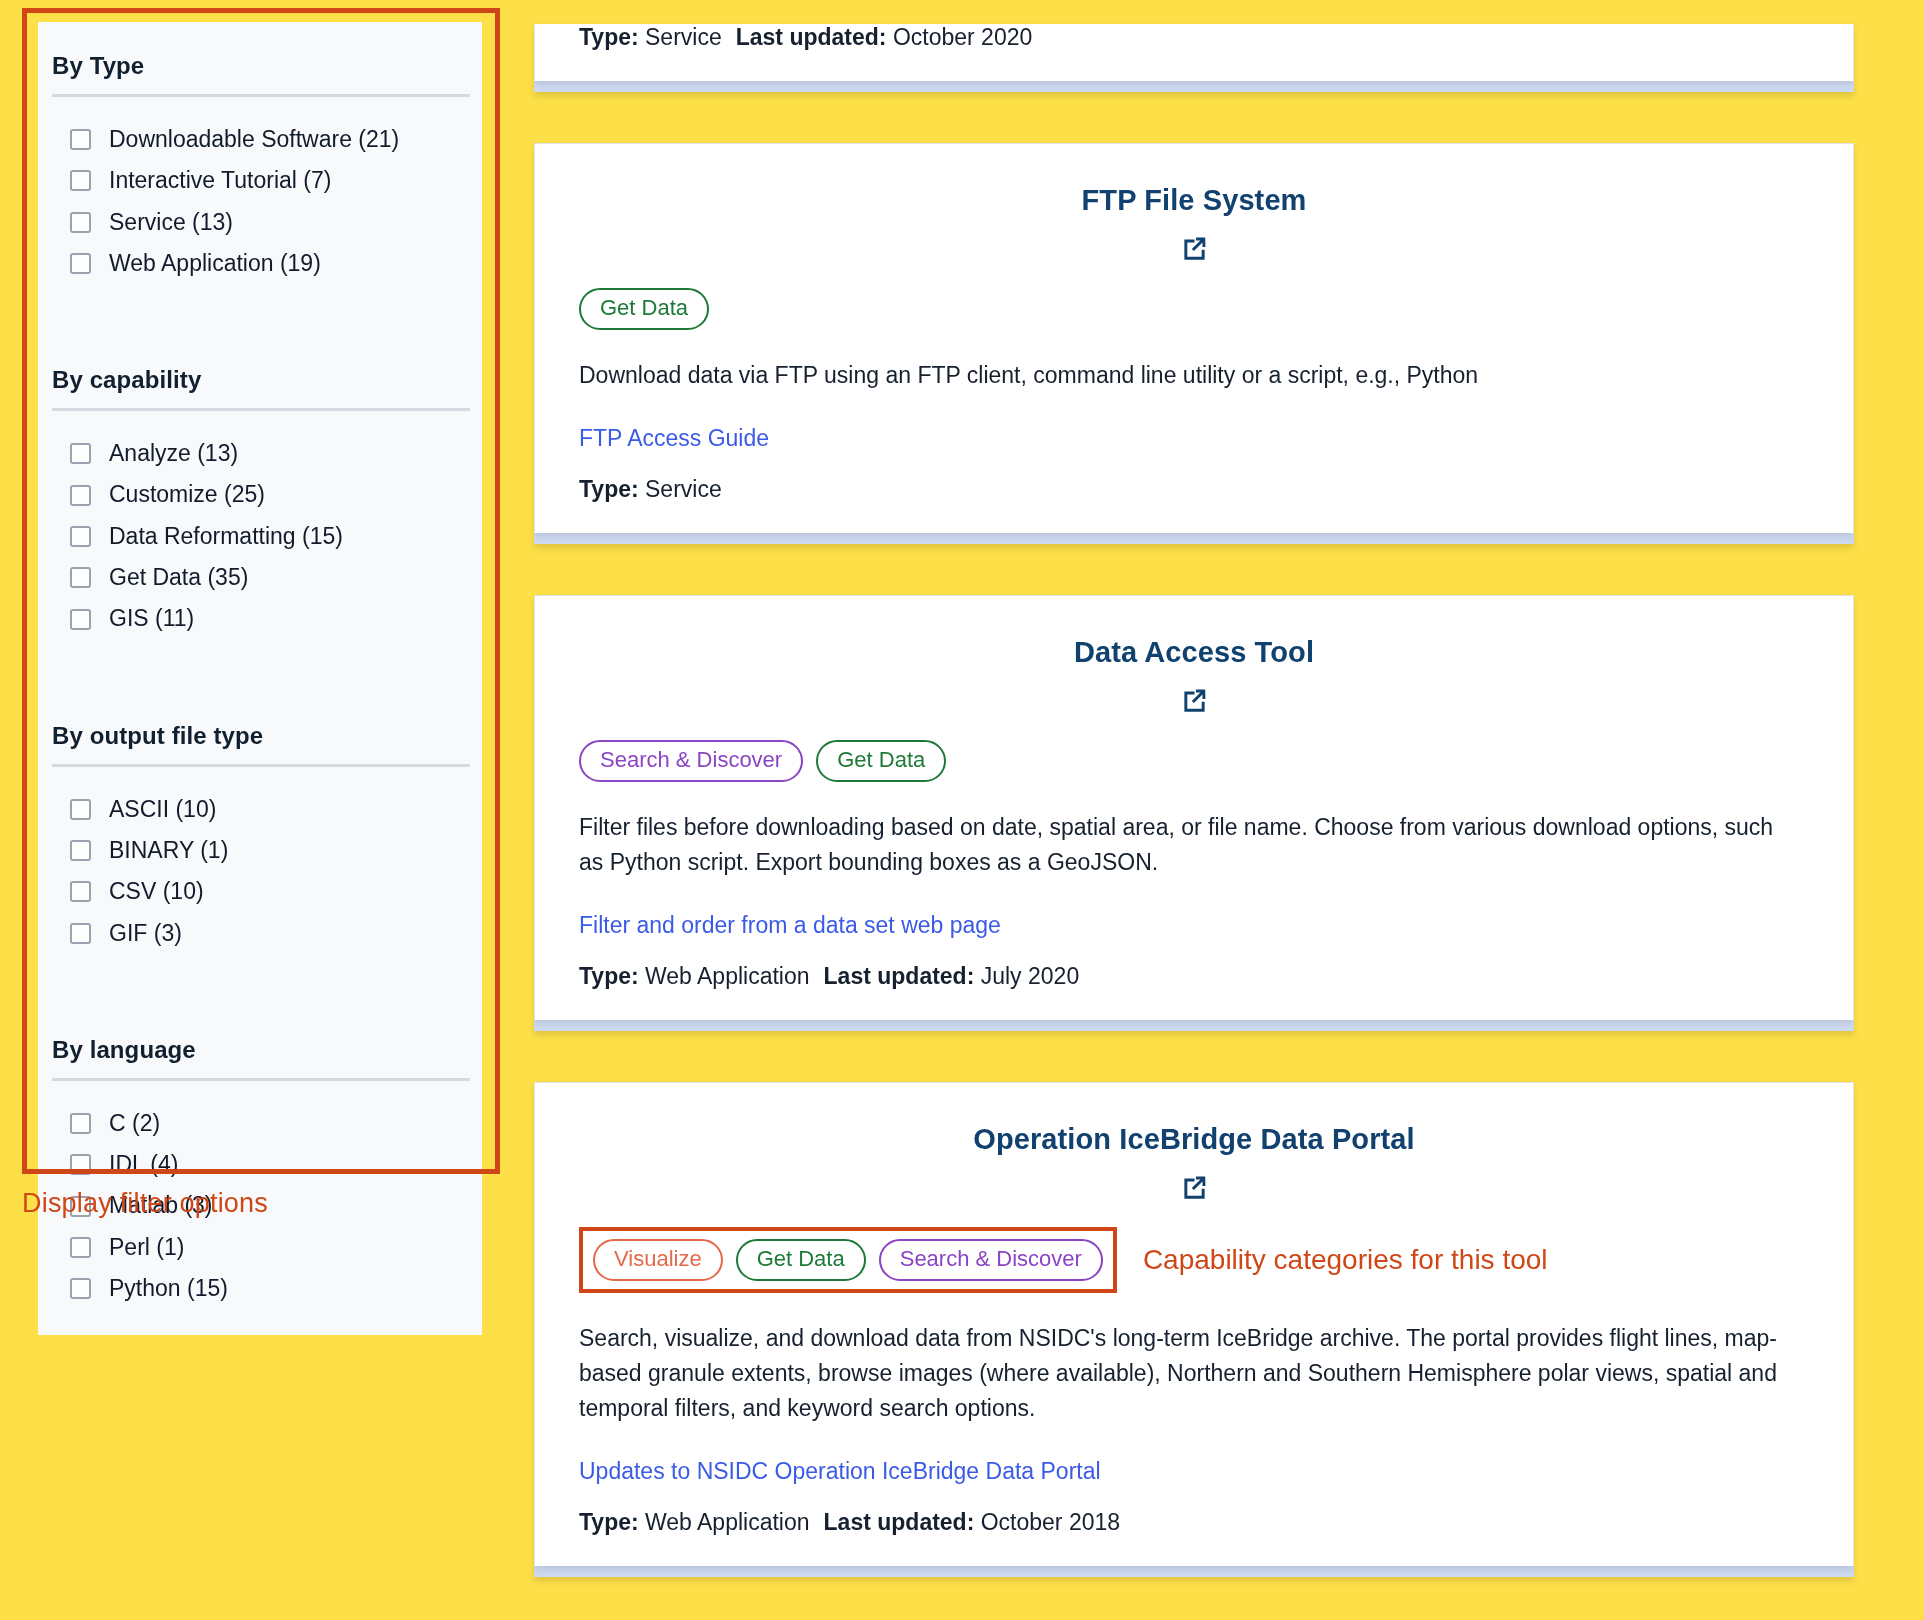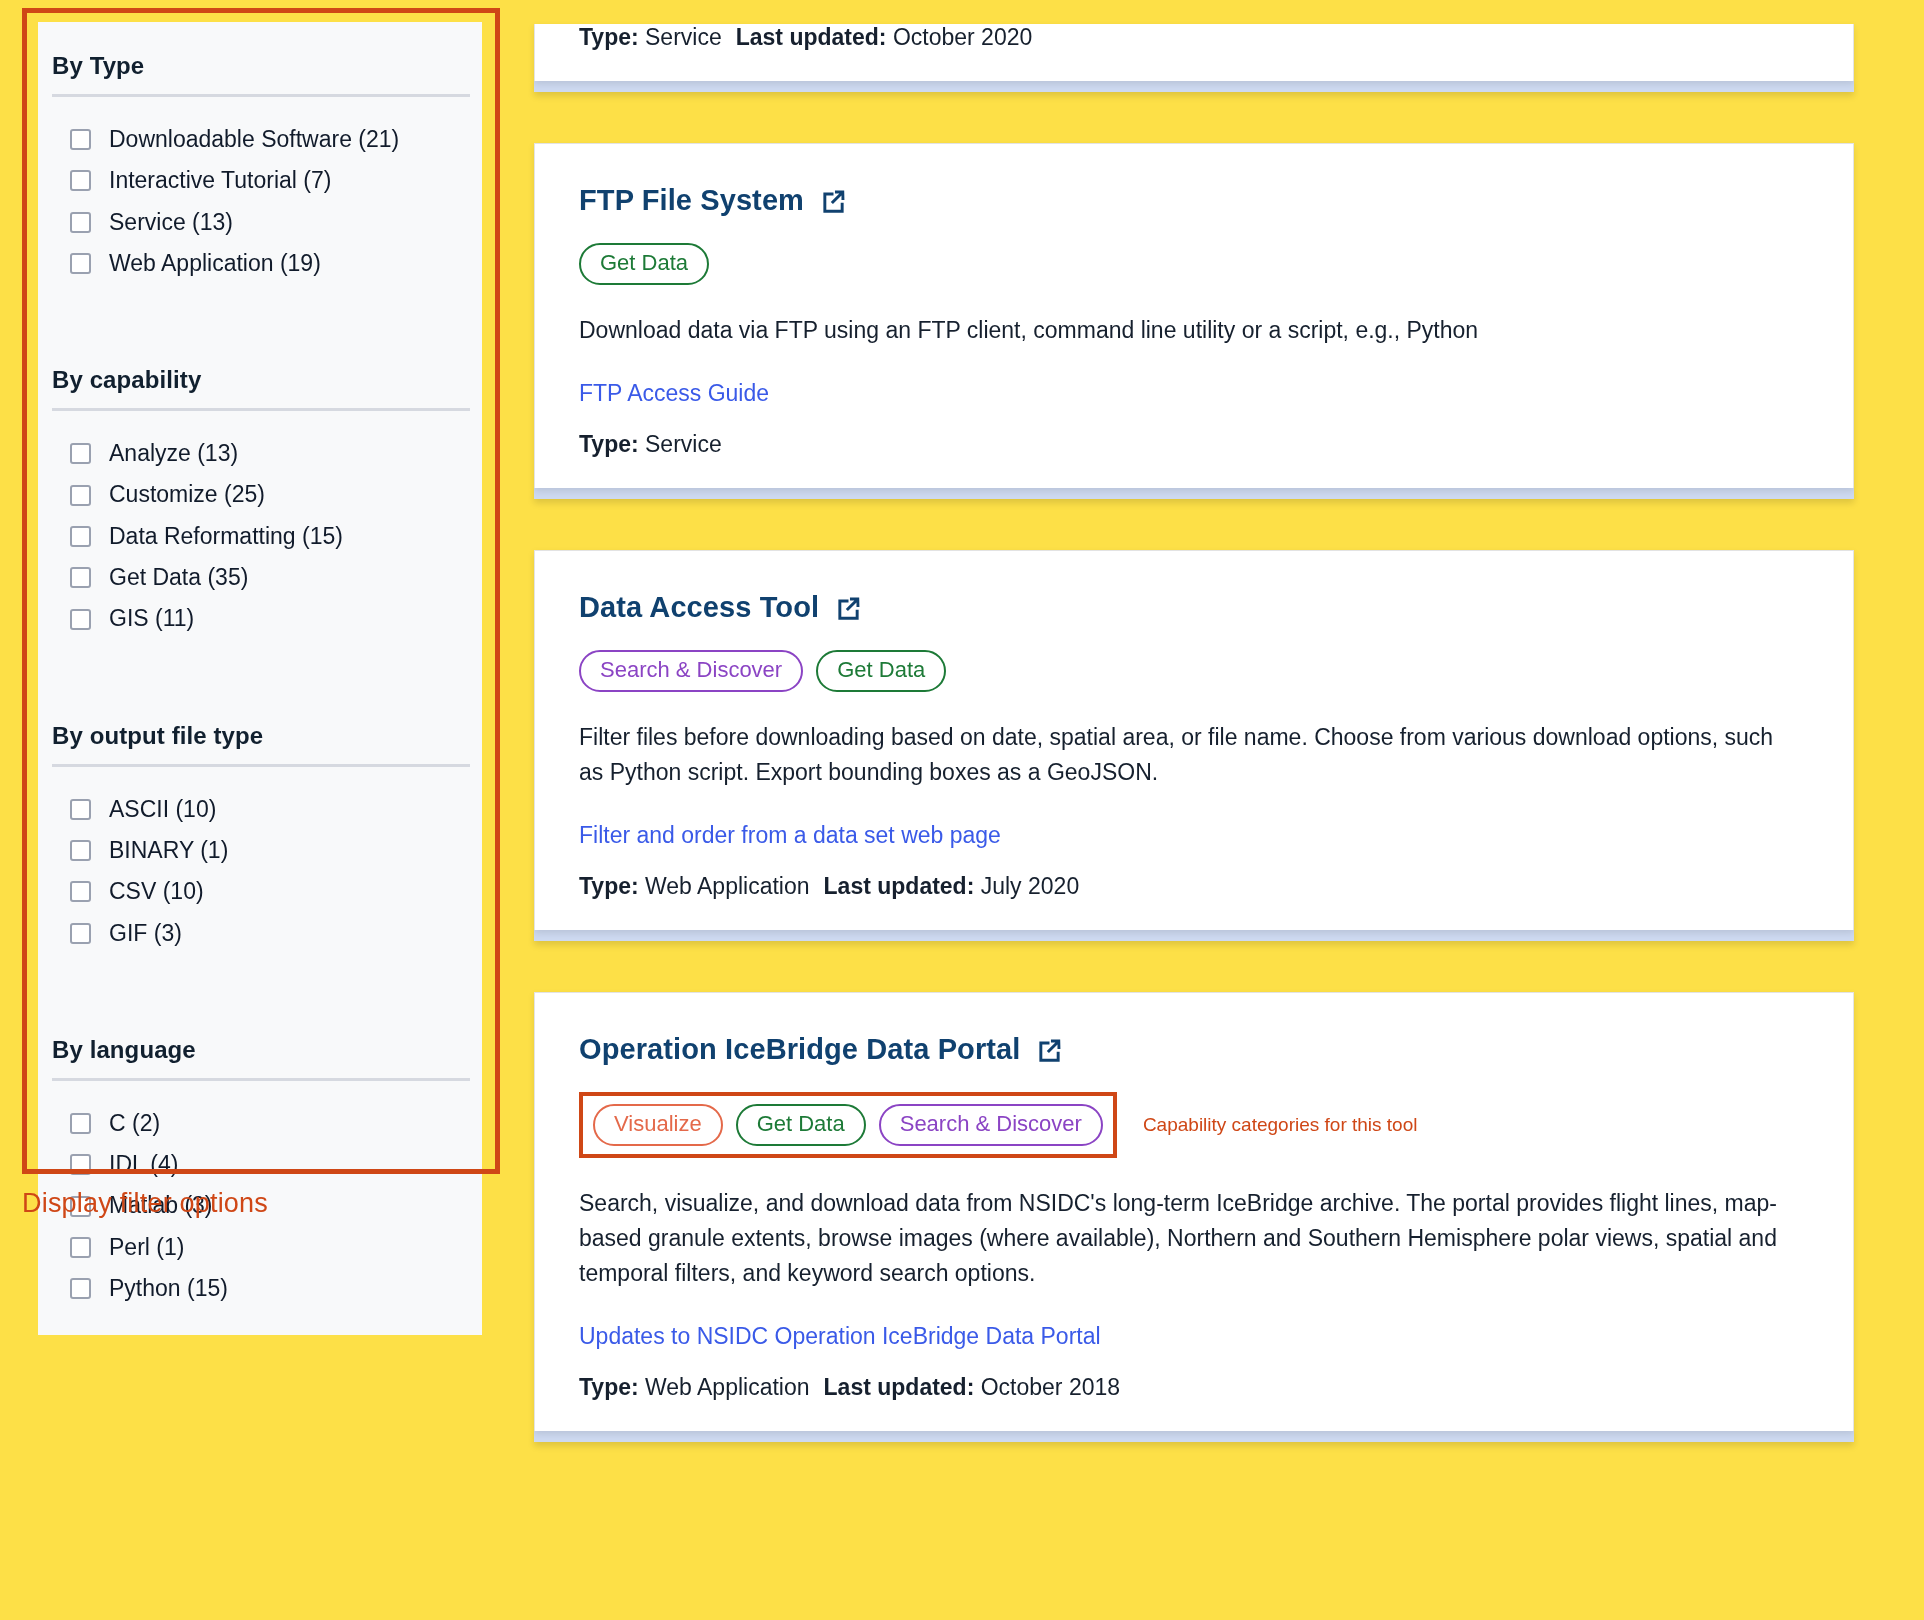--- a/index.html
+++ b/index.html
@@ -99,20 +99,21 @@
 
   .card-title {
     display: flex;
     align-items: center;
     gap: 16px;
     font-size: 29px;
     font-weight: bold;
     color: #10416f;
     margin: 0 0 6px 0;
     letter-spacing: .1px;
+    flex-direction: column;
   }
   .extlink-icon { display: inline-flex; margin-top: 2px; }
 
   .badge-row {
     display: flex;
     align-items: center;
     gap: 13px;
     margin: 26px 0 8px 0;
   }
   .badge {
@@ -160,21 +161,21 @@
     margin: 26px 0 8px 0;
   }
   .badge-box {
     display: flex;
     align-items: center;
     gap: 13px;
     border: 4px solid #cf4716;
     padding: 8px 10px;
   }
   .annotation-text {
-    font-size: 19px;
+    font-size: 28px;
     color: #cf4716;
     white-space: nowrap;
   }
 </style>
 </head>
 <body>
 
 <div id="page">
 
   <div id="sidebar-annotation-box"></div>

